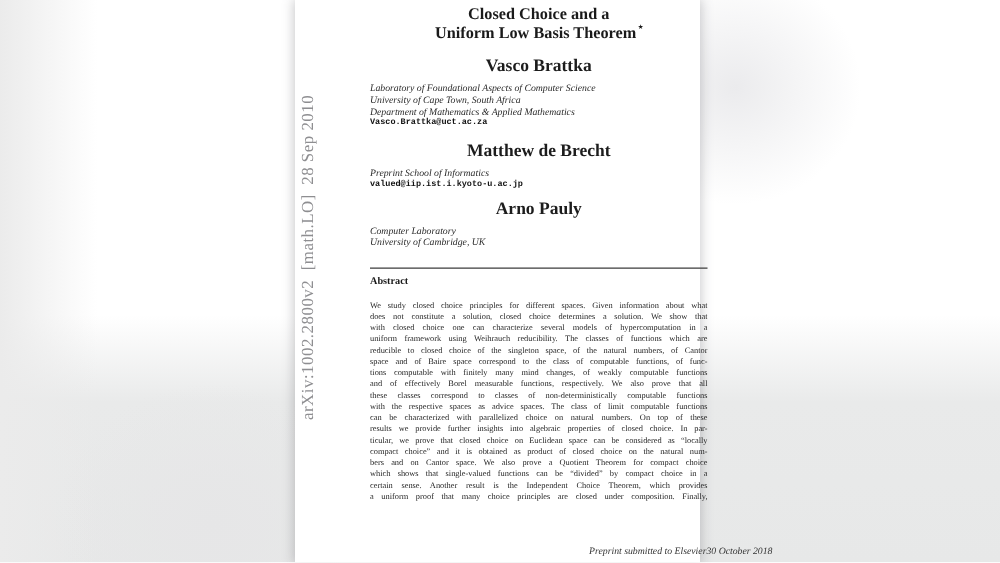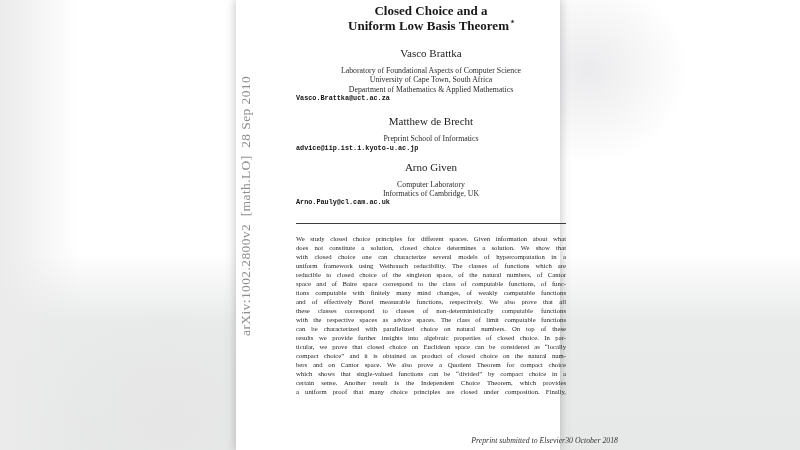--- a/index.html
+++ b/index.html
@@ -21,24 +21,24 @@
   }
   .stamp{
     position:absolute;left:1px;top:50px;width:18px;height:312px;
     display:flex;align-items:center;justify-content:center;
     writing-mode:vertical-rl;transform:rotate(180deg);
     font-size:13.5px;letter-spacing:0.4px;color:#8e8e91;white-space:pre;
   }
   .content{position:absolute;left:60px;top:0;width:270px;height:100%;}
   .title{margin-top:3px;text-align:center;font-weight:bold;font-size:13px;line-height:15px;color:#1a1a1a;}
   .title sup{font-size:8px;line-height:0;position:relative;top:-1px;left:1px;}
-  .a-name{margin-top:13px;text-align:center;font-size:11px;line-height:11px;color:#1c1c1c;}
+  .a-name{margin-top:13px;text-align:center;font-size:14px;line-height:11px;color:#1c1c1c;font-weight:bold;}
   .a-name.first{margin-top:15px;}
   .a-name.third{margin-top:9px;}
-  .a-affil{margin-top:7px;text-align:center;font-size:7.8px;line-height:9.4px;color:#2a2a2a;}
+  .a-affil{margin-top:7px;font-style:italic;font-size:7.8px;line-height:9.4px;color:#2a2a2a;}
   .a-email{text-align:left;font-family:Liberation Mono, monospace;font-weight:600;font-size:6.8px;line-height:9px;color:#111;}
   .rule{margin-top:15.5px;height:1px;background:#3c3c3c;}
   .abs-h{margin-top:5px;font-weight:bold;font-size:8.2px;line-height:9.5px;color:#1a1a1a;}
   .abs{margin-top:10.5px;overflow:hidden;}
   .abs div{
     font-size:6.7px;line-height:9px;color:#1f1f1f;
     text-align:justify;text-align-last:justify;white-space:nowrap;
   }
   .footer{
     position:absolute;left:57px;bottom:5px;width:265px;
@@ -69,34 +69,34 @@
           <div>Department of Mathematics &amp; Applied Mathematics</div>
         </div>
         <div class="a-email">Vasco.Brattka@uct.ac.za</div>
       </div>
 
       <div>
         <div class="a-name">Matthew de Brecht</div>
         <div class="a-affil">
           <div>Preprint School of Informatics</div>
         </div>
-        <div class="a-email">advice@iip.ist.i.kyoto-u.ac.jp</div>
+        <div class="a-email">valued@iip.ist.i.kyoto-u.ac.jp</div>
       </div>
 
       <div>
-        <div class="a-name third">Arno Given</div>
+        <div class="a-name third">Arno Pauly</div>
         <div class="a-affil">
           <div>Computer Laboratory</div>
-          <div>Informatics of Cambridge, UK</div>
+          <div>University of Cambridge, UK</div>
         </div>
-        <div class="a-email">Arno.Pauly@cl.cam.ac.uk</div>
       </div>
 
       <div class="rule"></div>
 
+      <div class="abs-h">Abstract</div>
 
       <div class="abs">
         <div>We study closed choice principles for different spaces. Given information about what</div>
         <div>does not constitute a solution, closed choice determines a solution. We show that</div>
         <div>with closed choice one can characterize several models of hypercomputation in a</div>
         <div>uniform framework using Weihrauch reducibility. The classes of functions which are</div>
         <div>reducible to closed choice of the singleton space, of the natural numbers, of Cantor</div>
         <div>space and of Baire space correspond to the class of computable functions, of func-</div>
         <div>tions computable with finitely many mind changes, of weakly computable functions</div>
         <div>and of effectively Borel measurable functions, respectively. We also prove that all</div>

